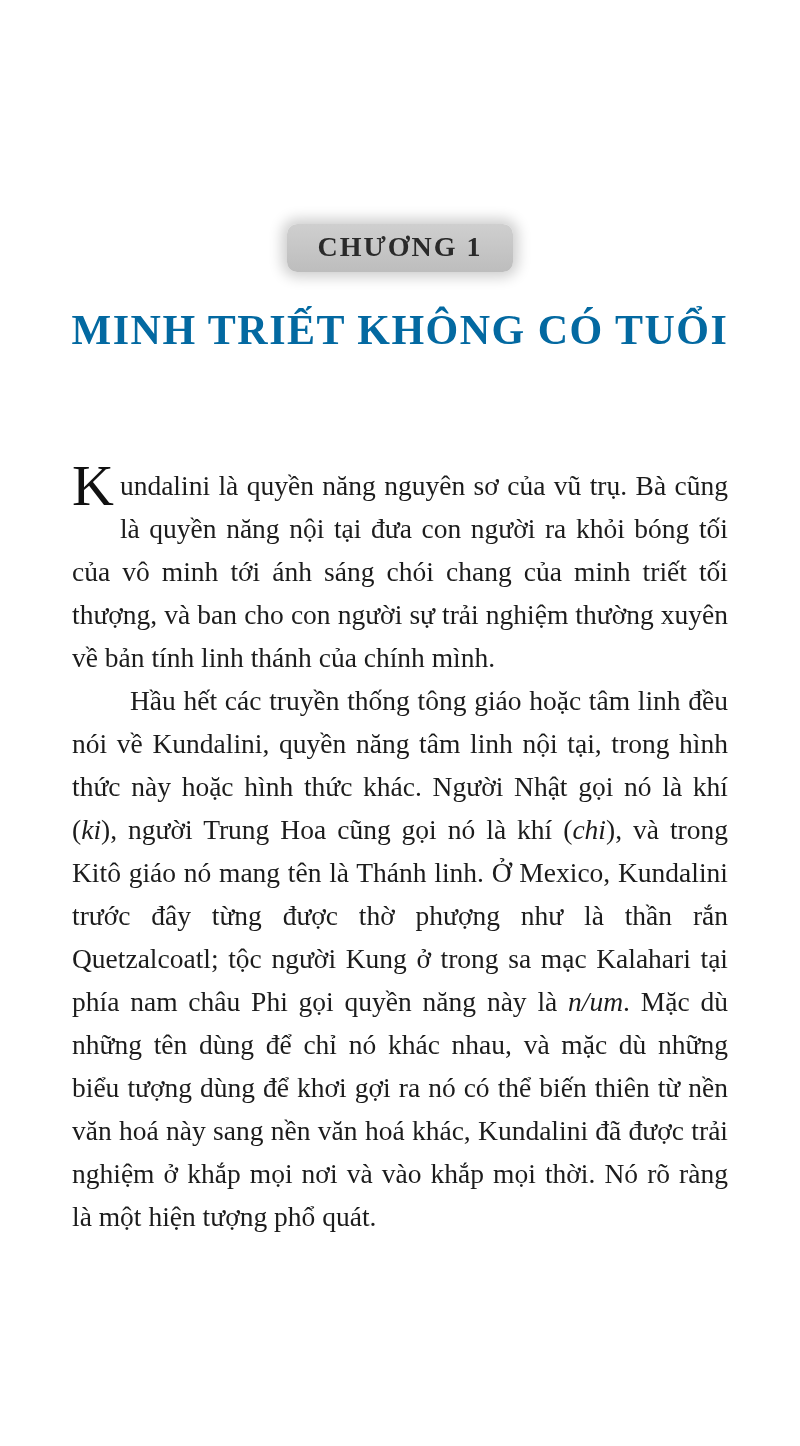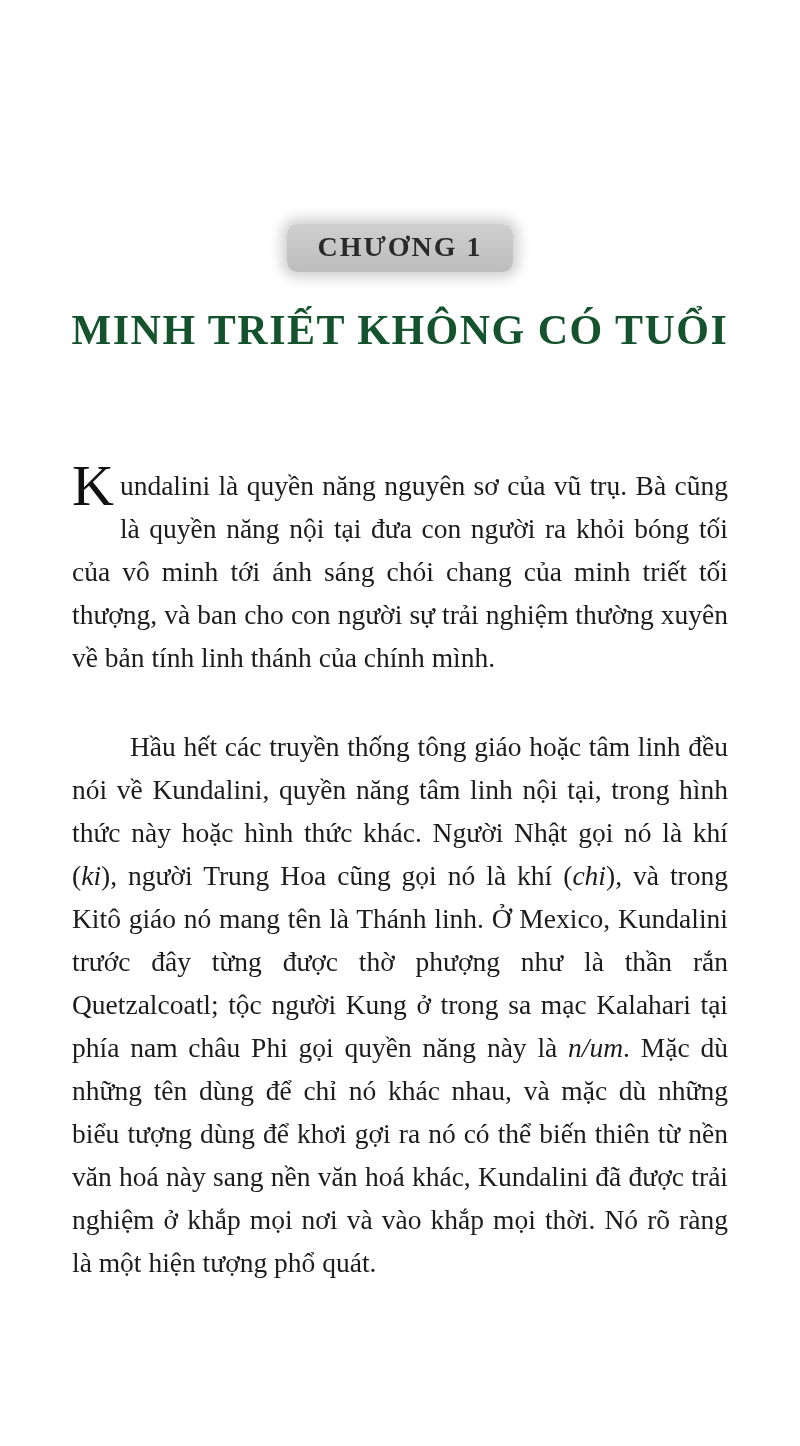--- a/index.html
+++ b/index.html
@@ -30,36 +30,35 @@
     letter-spacing: 2px;
     color: #2a2a2a;
     font-family: "Liberation Serif", serif;
   }
   .title {
     margin: 34px 0 0 0;
     text-align: center;
     font-size: 42px;
     font-weight: 600;
     letter-spacing: 1.5px;
-    color: #14532d;
+    color: #0369a1;
     font-family: "Liberation Serif", serif;
   }
   .body-text {
     margin: 110px 72px 0 72px;
     font-size: 27.5px;
     line-height: 43px;
     text-align: justify;
     color: #1c1c1c;
   }
   .body-text p {
     margin: 0;
   }
   .body-text p.indent {
     text-indent: 58px;
-    margin-top: 46px;
   }
   .dropcap {
     float: left;
     font-size: 58px;
     line-height: 44px;
     padding-right: 6px;
     font-family: "Liberation Serif", serif;
     color: #111111;
   }
   .body-text em {

